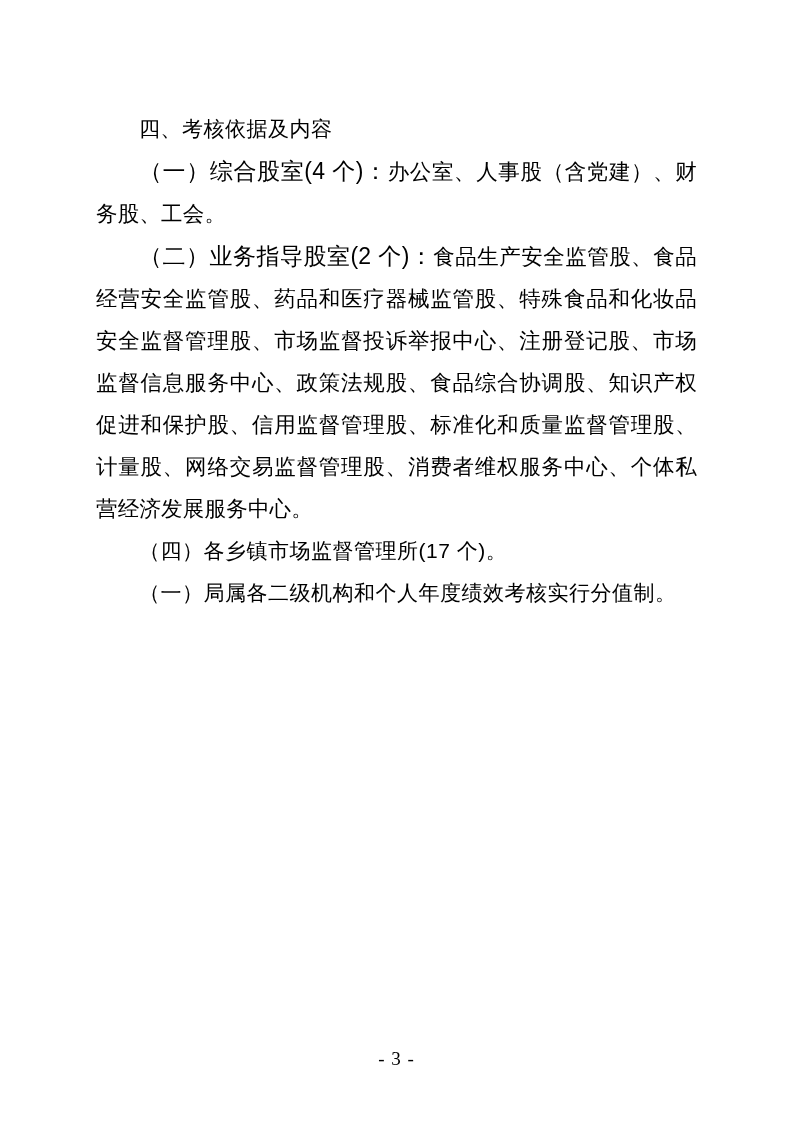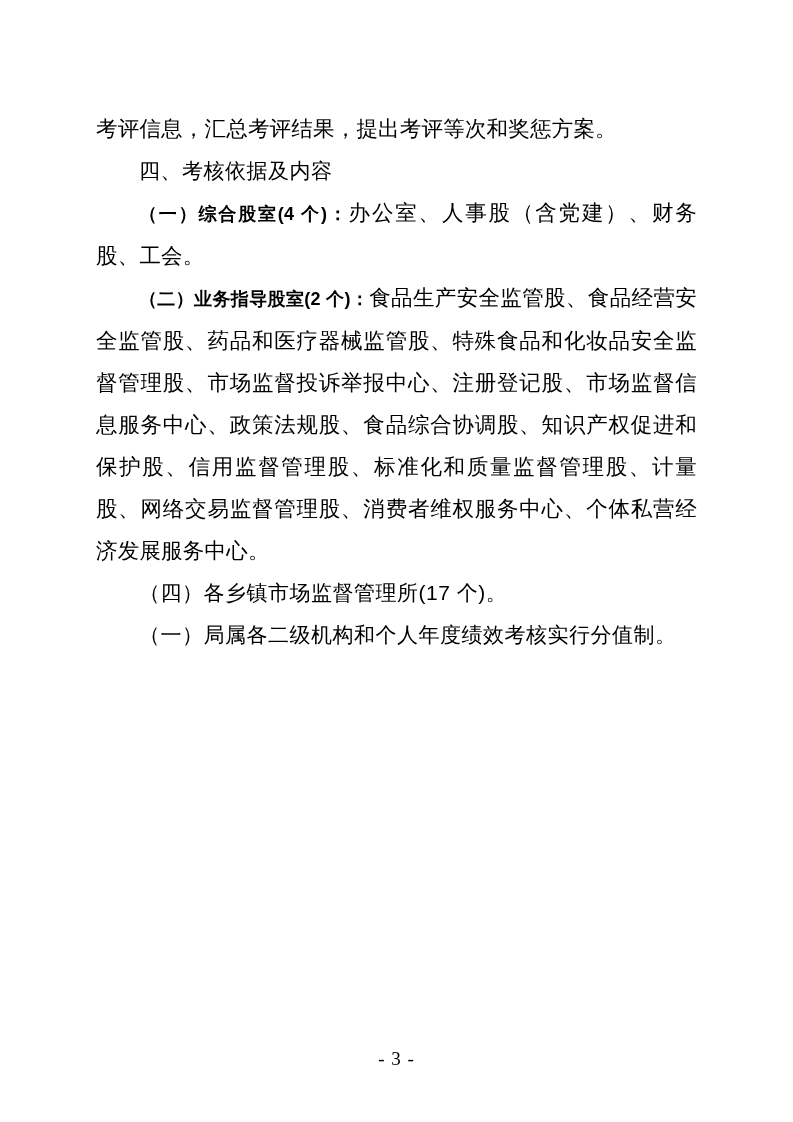--- a/index.html
+++ b/index.html
@@ -40,42 +40,41 @@
   }
   .heading {
     margin: 0;
     text-indent: 43px;
     font-weight: normal;
     font-family: "Liberation Sans", "DejaVu Sans", sans-serif;
     font-size: 21px;
     letter-spacing: 0.5px;
   }
   .bold-run {
-    font-weight: bold;
+    font-weight: normal;
     font-family: "Liberation Sans", "DejaVu Sans", sans-serif;
-    font-size: 18px;
+    font-size: 23px;
   }
   .footer {
     position: absolute;
     left: 0;
     right: 0;
     bottom: 52px;
     text-align: center;
     font-size: 19px;
     font-family: "Liberation Serif", "DejaVu Serif", serif;
     letter-spacing: 1px;
   }
 </style>
 </head>
 <body>
 
 <div class="page">
   <div class="doc-body">
 
-    <p class="para">考评信息，汇总考评结果，提出考评等次和奖惩方案。</p>
 
     <p class="heading">四、考核依据及内容</p>
 
 
 
 
     <p class="para indent2"><span class="bold-run">（一）综合股室(4 个)：</span><span>办公室、人事股（含党建）、财务股、工会。</span></p>
 
     <p class="para indent2"><span class="bold-run">（二）业务指导股室(2 个)：</span><span>食品生产安全监管股、食品经营安全监管股、药品和医疗器械监管股、特殊食品和化妆品安全监督管理股、市场监督投诉举报中心、注册登记股、市场监督信息服务中心、政策法规股、食品综合协调股、知识产权促进和保护股、信用监督管理股、标准化和质量监督管理股、计量股、网络交易监督管理股、消费者维权服务中心、个体私营经济发展服务中心。</span></p>
 

